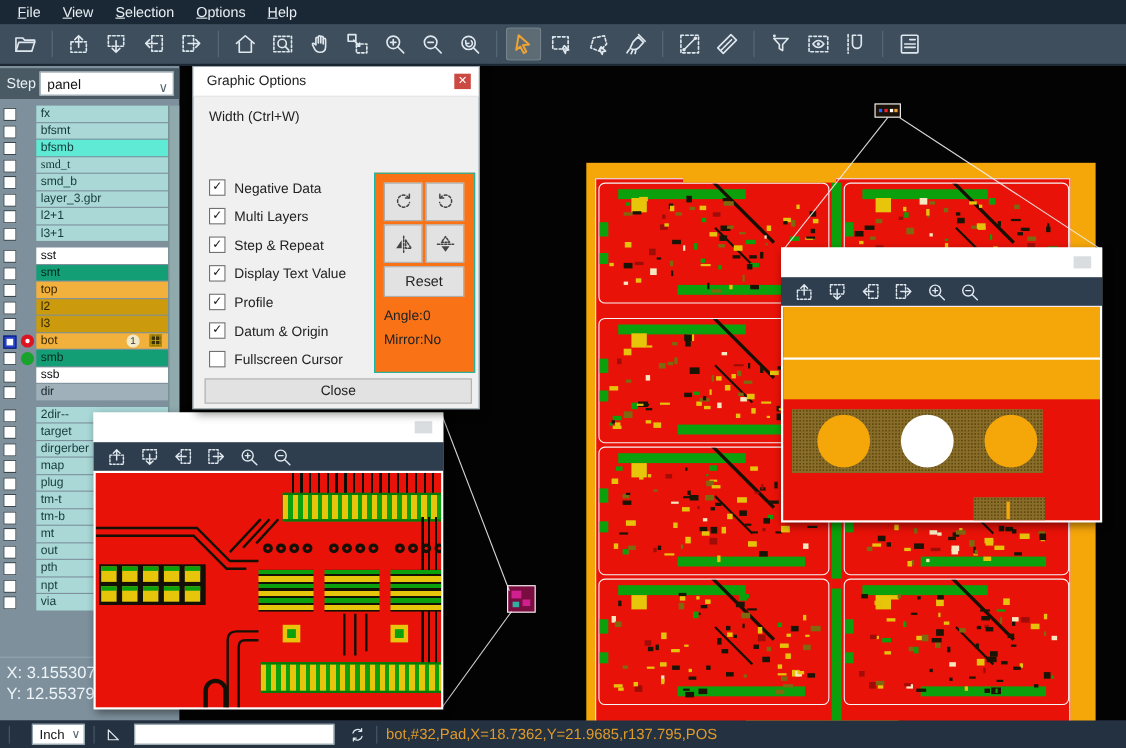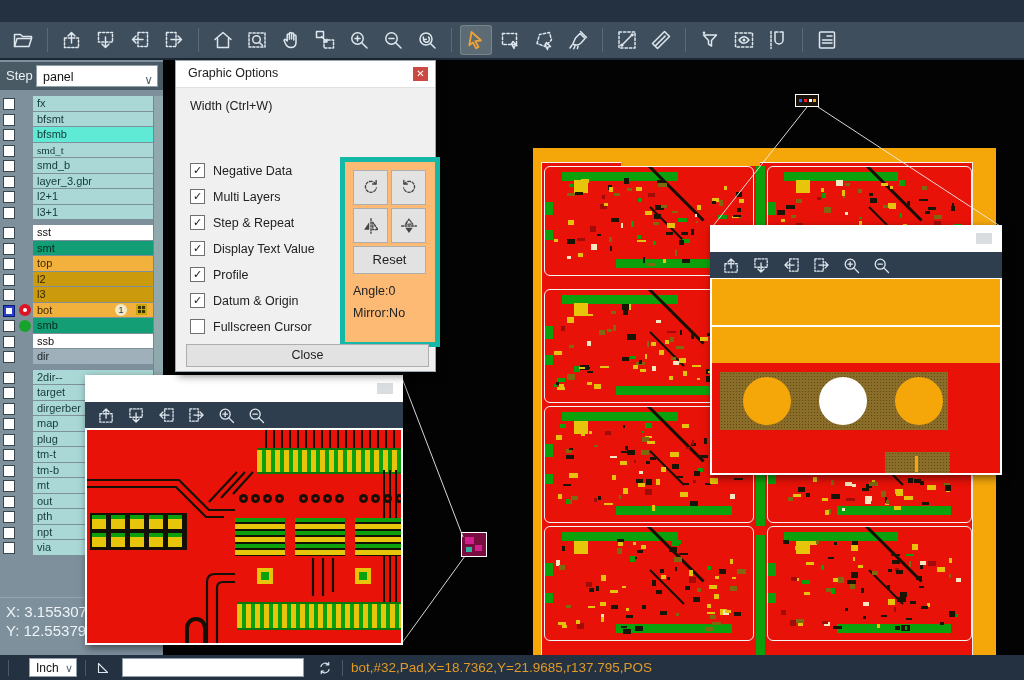--- a/index.html
+++ b/index.html
@@ -73,21 +73,21 @@
                 font-size:10px;line-height:14px;text-align:center;}
   #width-label{position:absolute;left:14px;top:38px;font-size:12.5px;color:#222;}
   #width-groupbox{position:absolute;left:11px;top:56px;width:238px;height:32px;border:1px solid #c9c9c9;background:#f4f4f4;}
   .radio-item{position:absolute;top:8px;display:flex;align-items:center;font-size:12.5px;color:#222;}
   .radio-circle{width:12px;height:12px;border-radius:50%;border:1px solid #555;background:#fff;margin-right:5px;position:relative;}
   .radio-circle.sel::after{content:"";position:absolute;left:3px;top:3px;width:6px;height:6px;border-radius:50%;background:#111;}
   .dlg-check-row{position:absolute;left:14px;display:flex;align-items:center;}
   .dlg-checkbox{width:13px;height:13px;background:#fff;border:1px solid #707070;font-size:11px;line-height:13px;
                 text-align:center;color:#111;margin-right:8px;}
   .dlg-check-label{font-size:12.5px;color:#222;}
-  #transform-panel{position:absolute;left:164px;top:96px;width:90px;height:180px;background:#fdba74;border:5px solid #14b8a6;}
+  #transform-panel{position:absolute;left:164px;top:96px;width:90px;height:180px;background:#f97316;border:1px solid #14b8a6;}
   .xf-btn{position:absolute;width:33px;height:33px;background:#e2e2e2;border:1px solid #aeaeae;
           display:flex;align-items:center;justify-content:center;}
   .xf-btn svg{width:22px;height:22px;}
   #reset-btn{position:absolute;left:8px;top:84px;width:71px;height:26px;background:#e2e2e2;border:1px solid #aeaeae;
              font-size:13px;color:#222;text-align:center;line-height:26px;}
   .xf-text{position:absolute;left:8px;font-size:12.5px;color:#222;}
   #close-btn{position:absolute;left:10px;top:283px;width:241px;height:21px;background:#e2e2e2;border:1px solid #aeaeae;
              font-size:12.5px;color:#222;text-align:center;line-height:21px;}
   
   #statusbar{position:absolute;left:0;top:655px;width:1024px;height:25px;background:#243140;display:flex;align-items:center;z-index:25;}
@@ -97,20 +97,27 @@
   #unit-select .chev{position:absolute;right:3px;top:0;color:#55666f;font-size:11px;}
   #cmd-input{width:182px;height:19px;background:#fff;border:1px solid #8fa0aa;box-sizing:border-box;font-size:12px;padding:0 4px;}
   #status-text{color:#e09a28;font-size:13.5px;white-space:nowrap;}
   .sb-icon svg{width:18px;height:18px;display:block;}
 </style>
 </head>
 <body>
 
 <div id="app">
 
+  <div id="menubar">
+      <div class="menu-item"><u>F</u>ile</div>
+      <div class="menu-item"><u>V</u>iew</div>
+      <div class="menu-item"><u>S</u>election</div>
+      <div class="menu-item"><u>O</u>ptions</div>
+      <div class="menu-item"><u>H</u>elp</div>
+    </div>
 
   <div id="toolbar">
       <div class="tb-btn">
         <svg viewBox="0 0 24 24">
           <path class="icon-stroke" d="M3.5 18.5V6.5h6l2 2h9v2"></path>
           <path class="icon-stroke" d="M3.5 18.5l2.6-8h14.4l-2.6 8z"></path>
         </svg>
       </div>
       <div class="tb-sep"></div>
       <div class="tb-btn">

